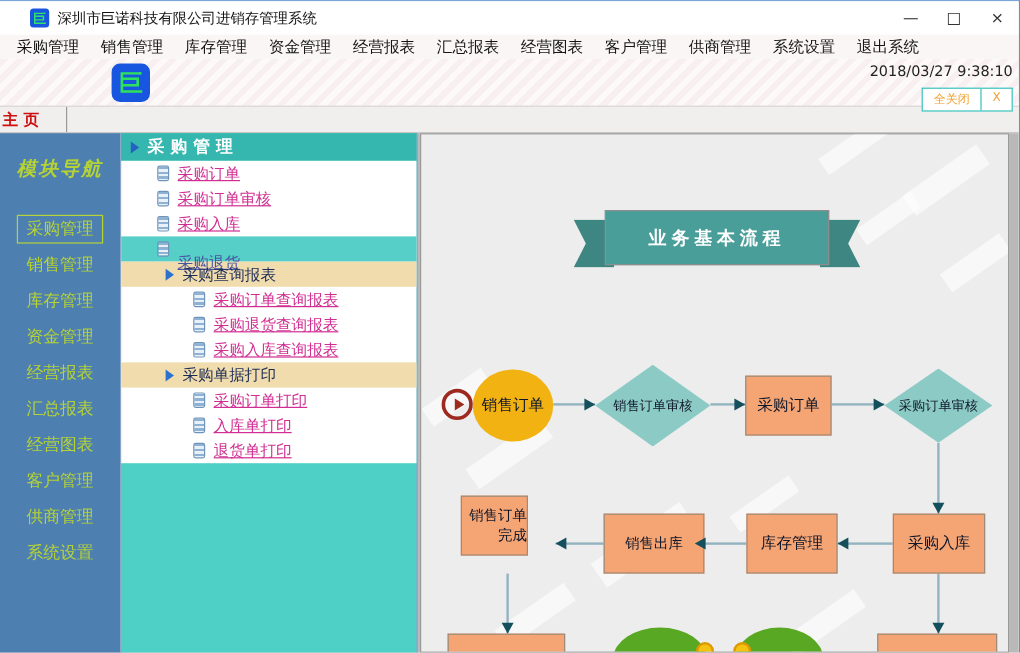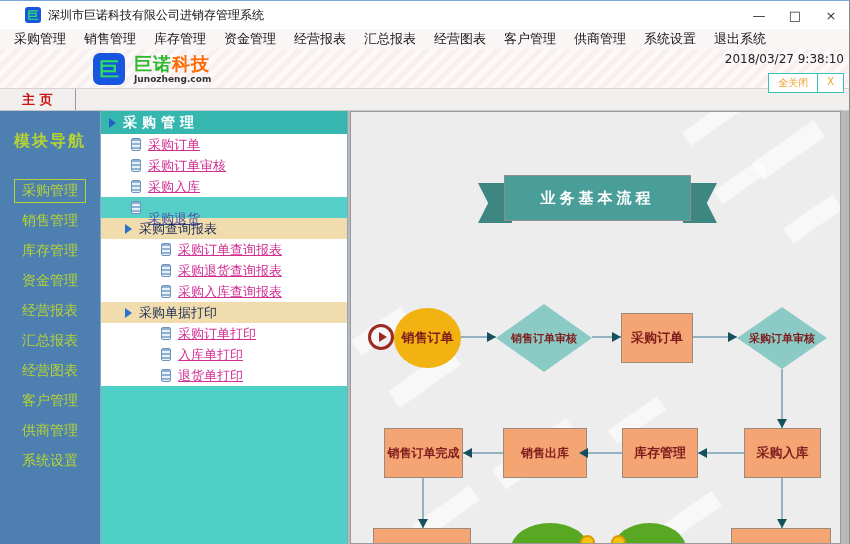--- a/index.html
+++ b/index.html
@@ -32,65 +32,65 @@
   .brand-green { color:#2eb82e; } .brand-orange { color:#ff6a00; }
   .brand-domain { font-size:9px; font-weight:bold; color:#333; line-height:10px; }
   .header-right { position:absolute; right:5px; top:3px; text-align:right; }
   .datetime { font-size:12px; color:#222; margin-bottom:5px; }
   .mini-btns { display:inline-flex; border:1px solid #35c2ba; background:#fff; }
   .mini-btn { font-size:10px; color:#f0a030; padding:2px 9px; }
   .mini-btn + .mini-btn { border-left:1px solid #35c2ba; }
 
   
   .tabstrip { height:22px; background:#f1eeee; border-bottom:1px solid #c9c6c6; display:flex; align-items:stretch; }
-  .tab-home { color:#cc1111; font-weight:bold; font-size:13px; padding:0 22px 0 22px;
+  .tab-home { color:#cc1111; font-weight:bold; font-size:13px; padding:0 22px 0 2px;
               display:flex; align-items:center; border-right:1px solid #9a9a9a; }
 
   
   .content { height:433px; display:flex; background:#b9b9b9; }
 
   
   .sidebar { width:100px; flex:none; background:#4e7fb1; color:#b5d334; }
-  .sidebar-title { margin-top:20px; text-align:center; font-size:16px; font-weight:bold; letter-spacing:2px; }
+  .sidebar-title { margin-top:20px; text-align:center; font-size:16px; font-weight:bold; font-style:italic; letter-spacing:2px; }
   .side-items { margin-top:24px; }
   .side-item { height:30px; display:flex; align-items:center; justify-content:center; font-size:14px; cursor:default; }
   .side-item.active span { border:1px solid #b5d334; padding:2px 7px; }
 
   
   .treepanel { width:248px; flex:none; background:#4fd0c7; border-left:1px solid #8aa7c8;
                border-right:1px solid #8aa7c8; display:flex; flex-direction:column; }
   .tree-header { height:23px; flex:none; background:#35b7b0; color:#fff; display:flex; align-items:center;
                  font-weight:bold; font-size:14px; letter-spacing:5px; padding-left:8px; }
   .tree-rows { background:#fff; }
   .trow { height:21px; display:flex; align-items:center; font-size:13px; cursor:default; }
   .leaf1 { padding-left:30px; } .leaf2 { padding-left:60px; }
   .doc-icon { width:10px; height:13px; border:1px solid #6f94bc; border-radius:2px; flex:none;
               background:repeating-linear-gradient(180deg,#8fb2d4 0 2px,#e9f1f8 2px 4px); margin-right:7px; }
   .tlink { color:#d12e93; text-decoration:underline; white-space:nowrap; }
   .trow.selected { background:#55cfc7; }
   .trow.selected .tlink { color:#4a55a2;margin-top:22px; }
-  .trow.group { background:#f1dcae; padding-left:24px; color:#1b2c55; }
+  .trow.group { background:#f1dcae; padding-left:37px; color:#1b2c55; }
   .tri { width:0; height:0; border:5px solid transparent; border-left:7px solid #2b72cf; flex:none;
          border-right:none; margin-right:7px; }
   .tree-header .tri { border-left-color:#2660c0; }
 
   
   .flowpanel { flex:none; width:491px; height:100%; margin-left:2px; background:#ededed;
                border:1px solid #9a9a9a; position:relative; overflow:hidden; }
   .bgshape { position:absolute; background:rgba(255,255,255,.62); transform:rotate(-35deg); }
 
   .ribbon-band { position:absolute; left:153px; top:63px; width:187px; height:46px; background:#4a9e99;
                  border:1px solid #8e8e8e; color:#fff; display:flex; align-items:center; justify-content:center;
                  font-size:15px; font-weight:bold; letter-spacing:4px; z-index:2; }
   .ribbon-tail { position:absolute; top:71px; width:34px; height:40px; background:#3d8682; z-index:1; }
   .ribbon-tail.left  { left:127px; clip-path:polygon(0 0,100% 0,100% 100%,0 100%,30% 50%); }
   .ribbon-tail.right { left:332px; clip-path:polygon(0 0,100% 0,70% 50%,100% 100%,0 100%); }
 
   .node { position:absolute; display:flex; align-items:center; justify-content:center;
-          color:#7f1d1d; font-weight:bold; text-align:right; z-index:2; }
+          color:#0f172a; font-weight:normal; text-align:right; z-index:2; }
   .ellipse { background:#f2b211; border-radius:50%; }
   .rect { background:#f5a473; border:1px solid #9e8a79; }
   .diamond { background:#8ccbc5; clip-path:polygon(50% 0,100% 50%,50% 100%,0 50%); }
   .green-ellipse { background:#58a823; border-radius:50%; }
   .dot { position:absolute; width:15px; height:15px; background:#f5c211; border:2px solid #dd9a00;
          border-radius:50%; z-index:3; }
 
   .start-ring { position:absolute; left:17px; top:212px; width:26px; height:26px; border:3px solid #9c2a1f;
                 border-radius:50%; z-index:2; display:flex; align-items:center; justify-content:center; }
   .start-arrow { width:0; height:0; border:5px solid transparent; border-left:8px solid #9c2a1f; border-right:none; margin-left:3px; }
@@ -127,24 +127,20 @@
     <span class="menu-item">经营图表</span>
     <span class="menu-item">客户管理</span>
     <span class="menu-item">供商管理</span>
     <span class="menu-item">系统设置</span>
     <span class="menu-item">退出系统</span>
   </div>
 
   <div class="headerband">
     <div class="logo">
       <div class="logo-badge">巨</div>
-      <div class="brand">
-        <div class="brand-line"><span class="brand-green">巨诺</span><span class="brand-orange">科技</span></div>
-        <div class="brand-domain">Junozheng.com</div>
-      </div>
     </div>
     <div class="header-right">
       <div class="datetime">2018/03/27 9:38:10</div>
       <div class="mini-btns">
         <span class="mini-btn">全关闭</span>
         <span class="mini-btn">X</span>
       </div>
     </div>
   </div>
 
@@ -266,21 +262,21 @@
 
       <div class="start-ring">
           <span class="start-arrow"></span>
         </div>
 
       <div class="node ellipse" style="left:43px;top:196px;width:67px;height:60px;font-size:13px">销售订单</div>
       <div class="node diamond" style="left:145px;top:192px;width:96px;height:68px;font-size:11px">销售订单审核</div>
       <div class="node rect" style="left:270px;top:201px;width:72px;height:50px;font-size:13px">采购订单</div>
       <div class="node diamond" style="left:386px;top:195px;width:90px;height:62px;font-size:11px">采购订单审核</div>
 
-      <div class="node rect" style="left:33px;top:316px;width:79px;height:50px;font-size:12px">销售订单完成</div>
+      <div class="node rect" style="left:33px;top:301px;width:56px;height:50px;font-size:12px">销售订单完成</div>
       <div class="node rect" style="left:152px;top:316px;width:84px;height:50px;font-size:12px">销售出库</div>
       <div class="node rect" style="left:271px;top:316px;width:76px;height:50px;font-size:13px">库存管理</div>
       <div class="node rect" style="left:393px;top:316px;width:77px;height:50px;font-size:13px">采购入库</div>
 
       <div class="node rect" style="left:22px;top:416px;width:98px;height:40px"></div>
       <div class="node green-ellipse" style="left:160px;top:411px;width:78px;height:52px"></div>
       <div class="node green-ellipse" style="left:262px;top:411px;width:73px;height:52px"></div>
       <div class="dot" style="left:229px;top:423px"></div>
       <div class="dot" style="left:260px;top:423px"></div>
       <div class="node rect" style="left:380px;top:416px;width:100px;height:40px"></div>

